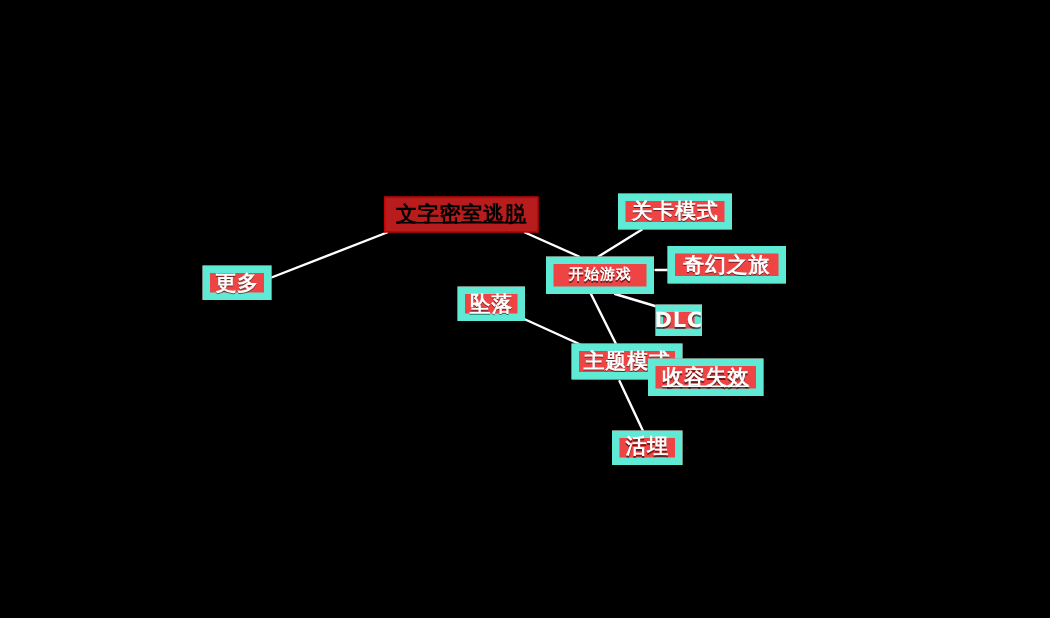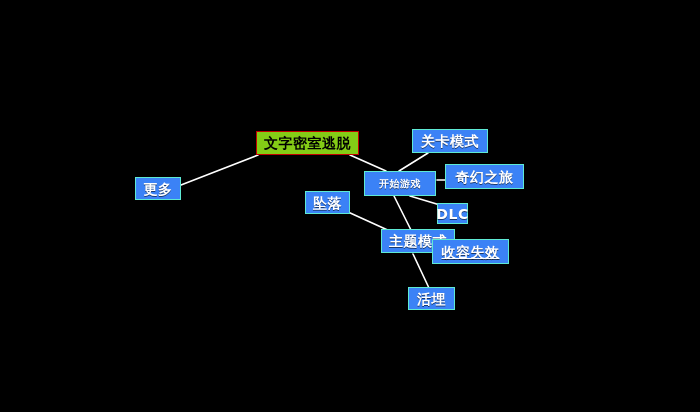--- a/index.html
+++ b/index.html
@@ -28,31 +28,32 @@
     position: absolute;
     box-sizing: border-box;
     display: flex;
     align-items: center;
     justify-content: center;
     color: #ffffff;
     font-weight: bold;
     letter-spacing: 0.5px;
     white-space: nowrap;
     line-height: 1;
-    background: #3b82f6;
-    border: 1px solid #5eead4;
+    background: #ef4444;
+    border: 5px solid #5eead4;
     text-shadow: 0 1px 0 rgba(0,0,0,0.55);
     z-index: 5;
   }
   .node.root {
-    background: #84cc16;
+    background: #b91c1c;
     border: 1px solid #c40000;
     color: #000000;
     text-shadow: none;
     z-index: 8;
+    text-decoration: underline;
   }
   .node.overlap-top {
     z-index: 7;
   }
 </style>
 </head>
 <body>
 
 <div id="stage">
   <svg id="edge-layer" viewBox="0 0 700 412" xmlns="http://www.w3.org/2000/svg">
@@ -86,17 +87,17 @@
       </div>
       <div class="node" style="left: 305px; top: 191px; width: 45px; height: 23px; font-size: 14px; align-items: center;">
         <span>坠落</span>
       </div>
       <div class="node" style="left: 381px; top: 229px; width: 74px; height: 24px; font-size: 14px;">
         <span>主题模式</span>
       </div>
       <div class="node overlap-top" style="left: 432px; top: 239px; width: 77px; height: 25px; font-size: 14px; text-decoration: underline;">
         <span>收容失效</span>
       </div>
-      <div class="node" style="left: 408px; top: 287px; width: 47px; height: 23px; font-size: 14px;">
+      <div class="node" style="left: 408px; top: 287px; width: 47px; height: 23px; font-size: 14px; font-family: Liberation Mono, monospace;">
         <span>活埋</span>
       </div>
     </div>
 </div>
 
 </body></html>

